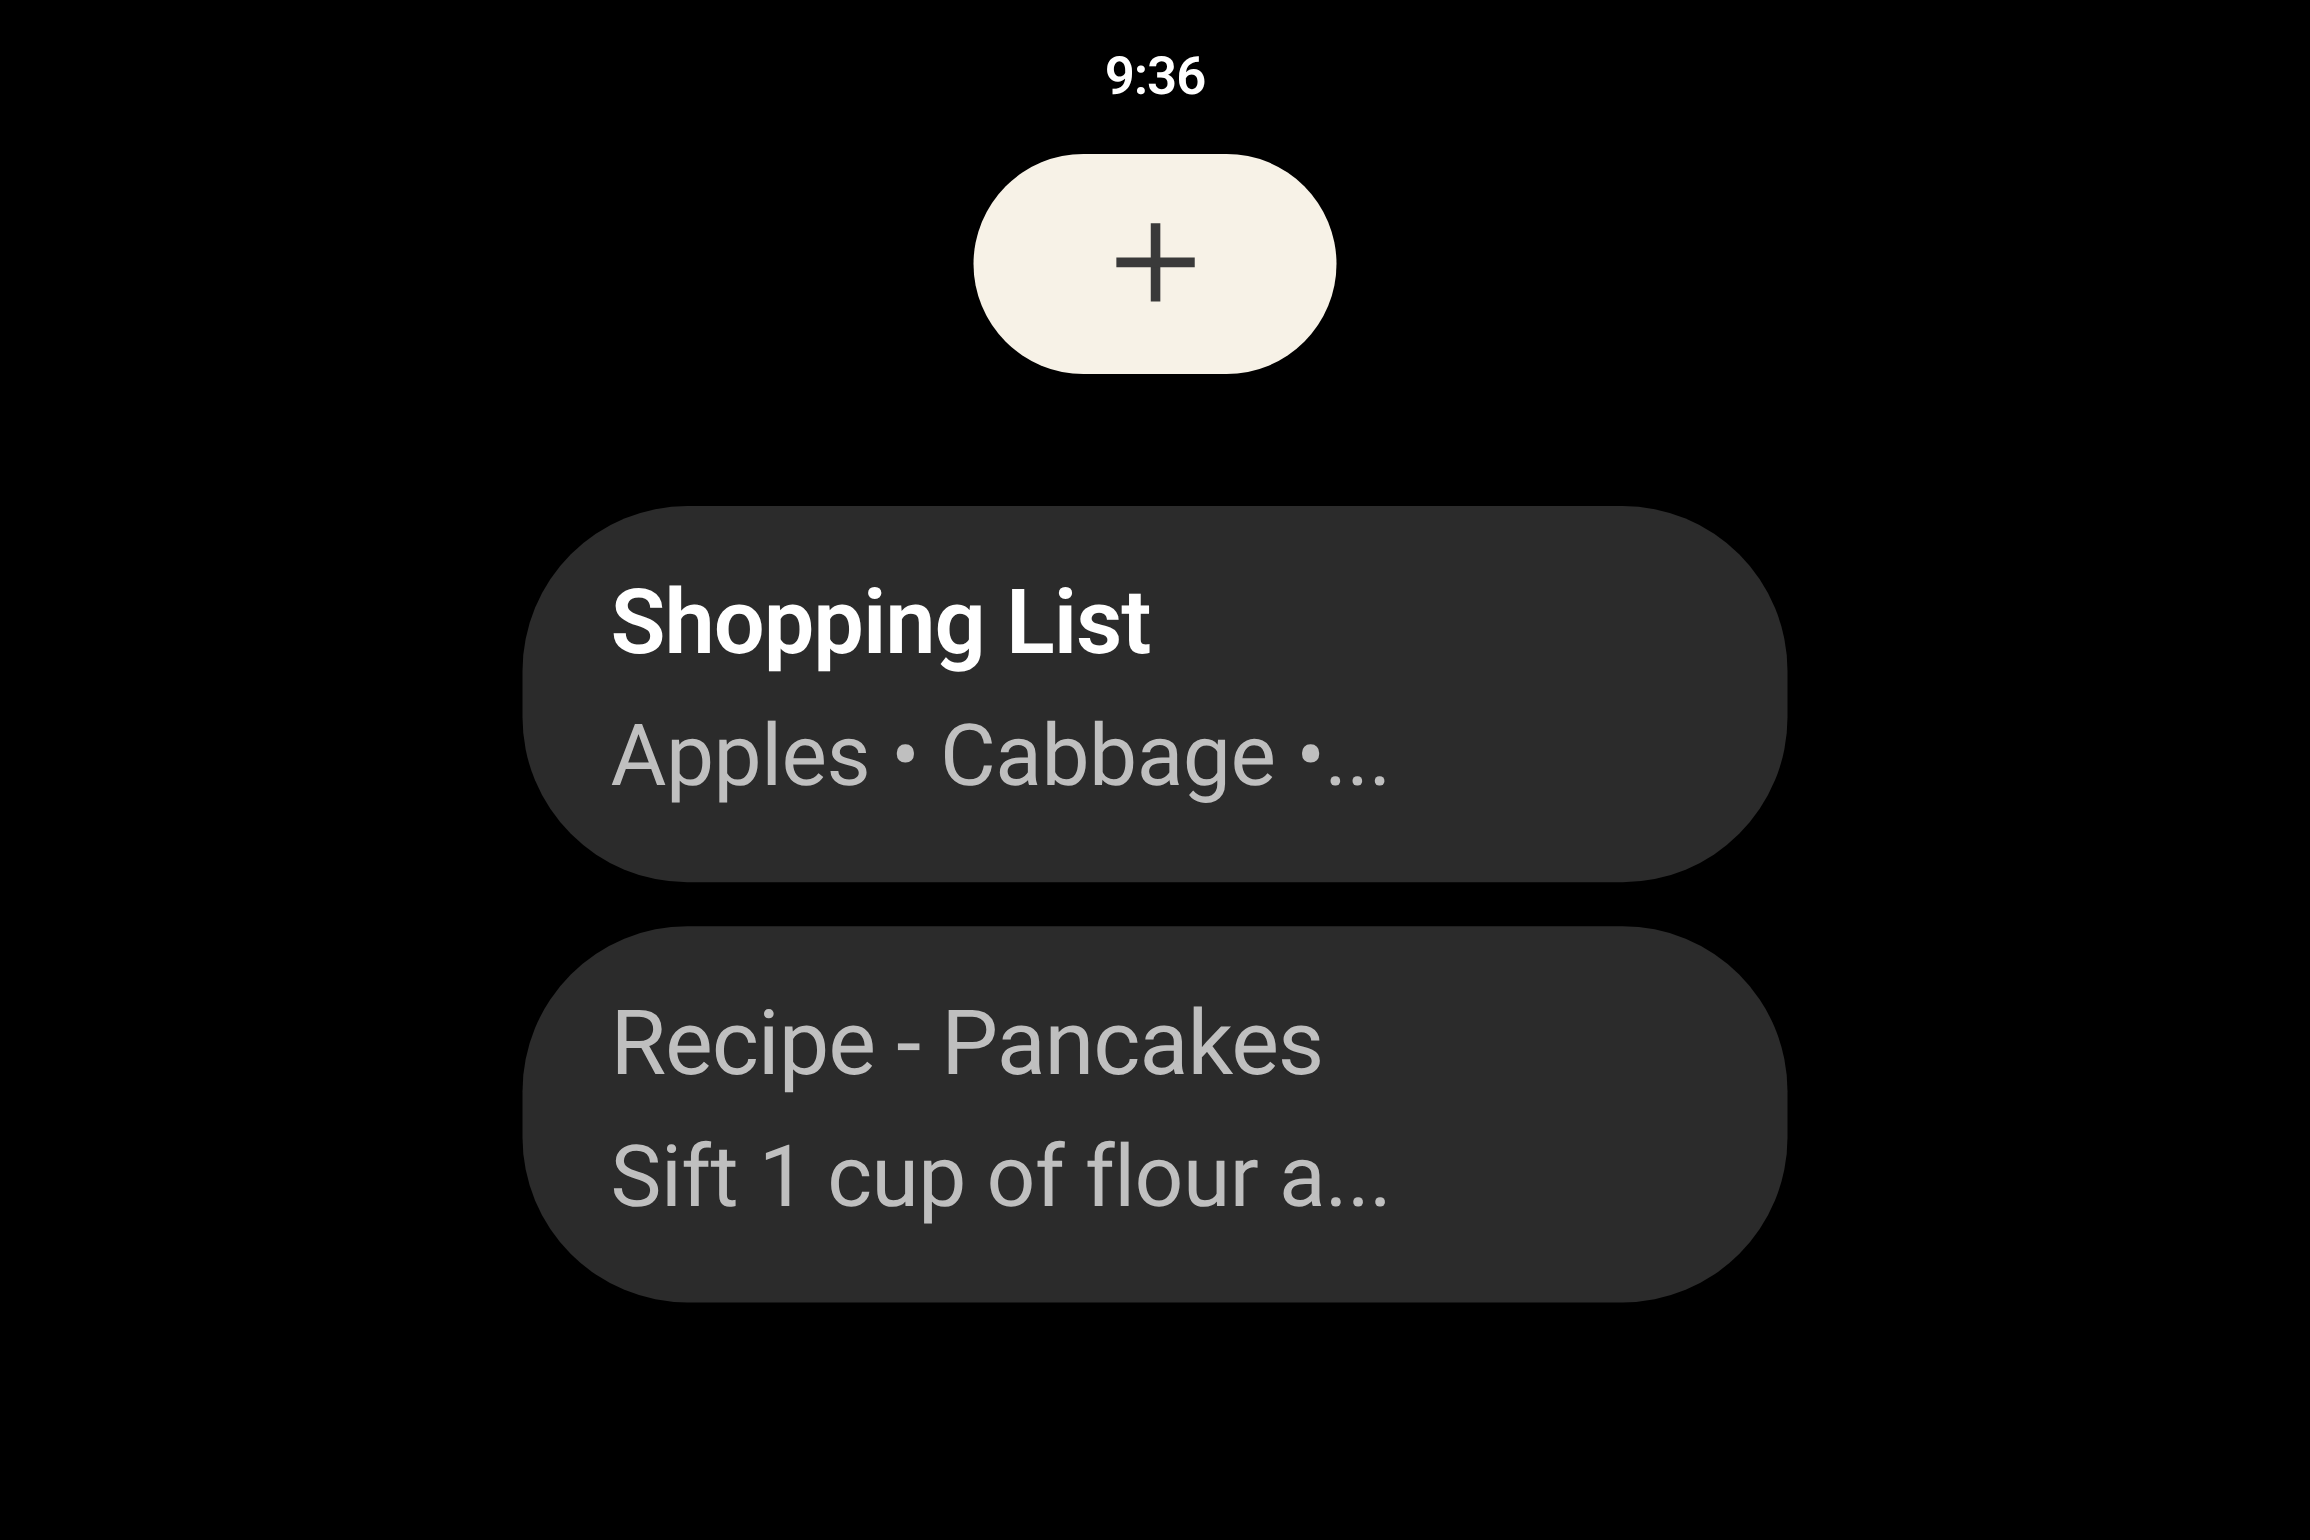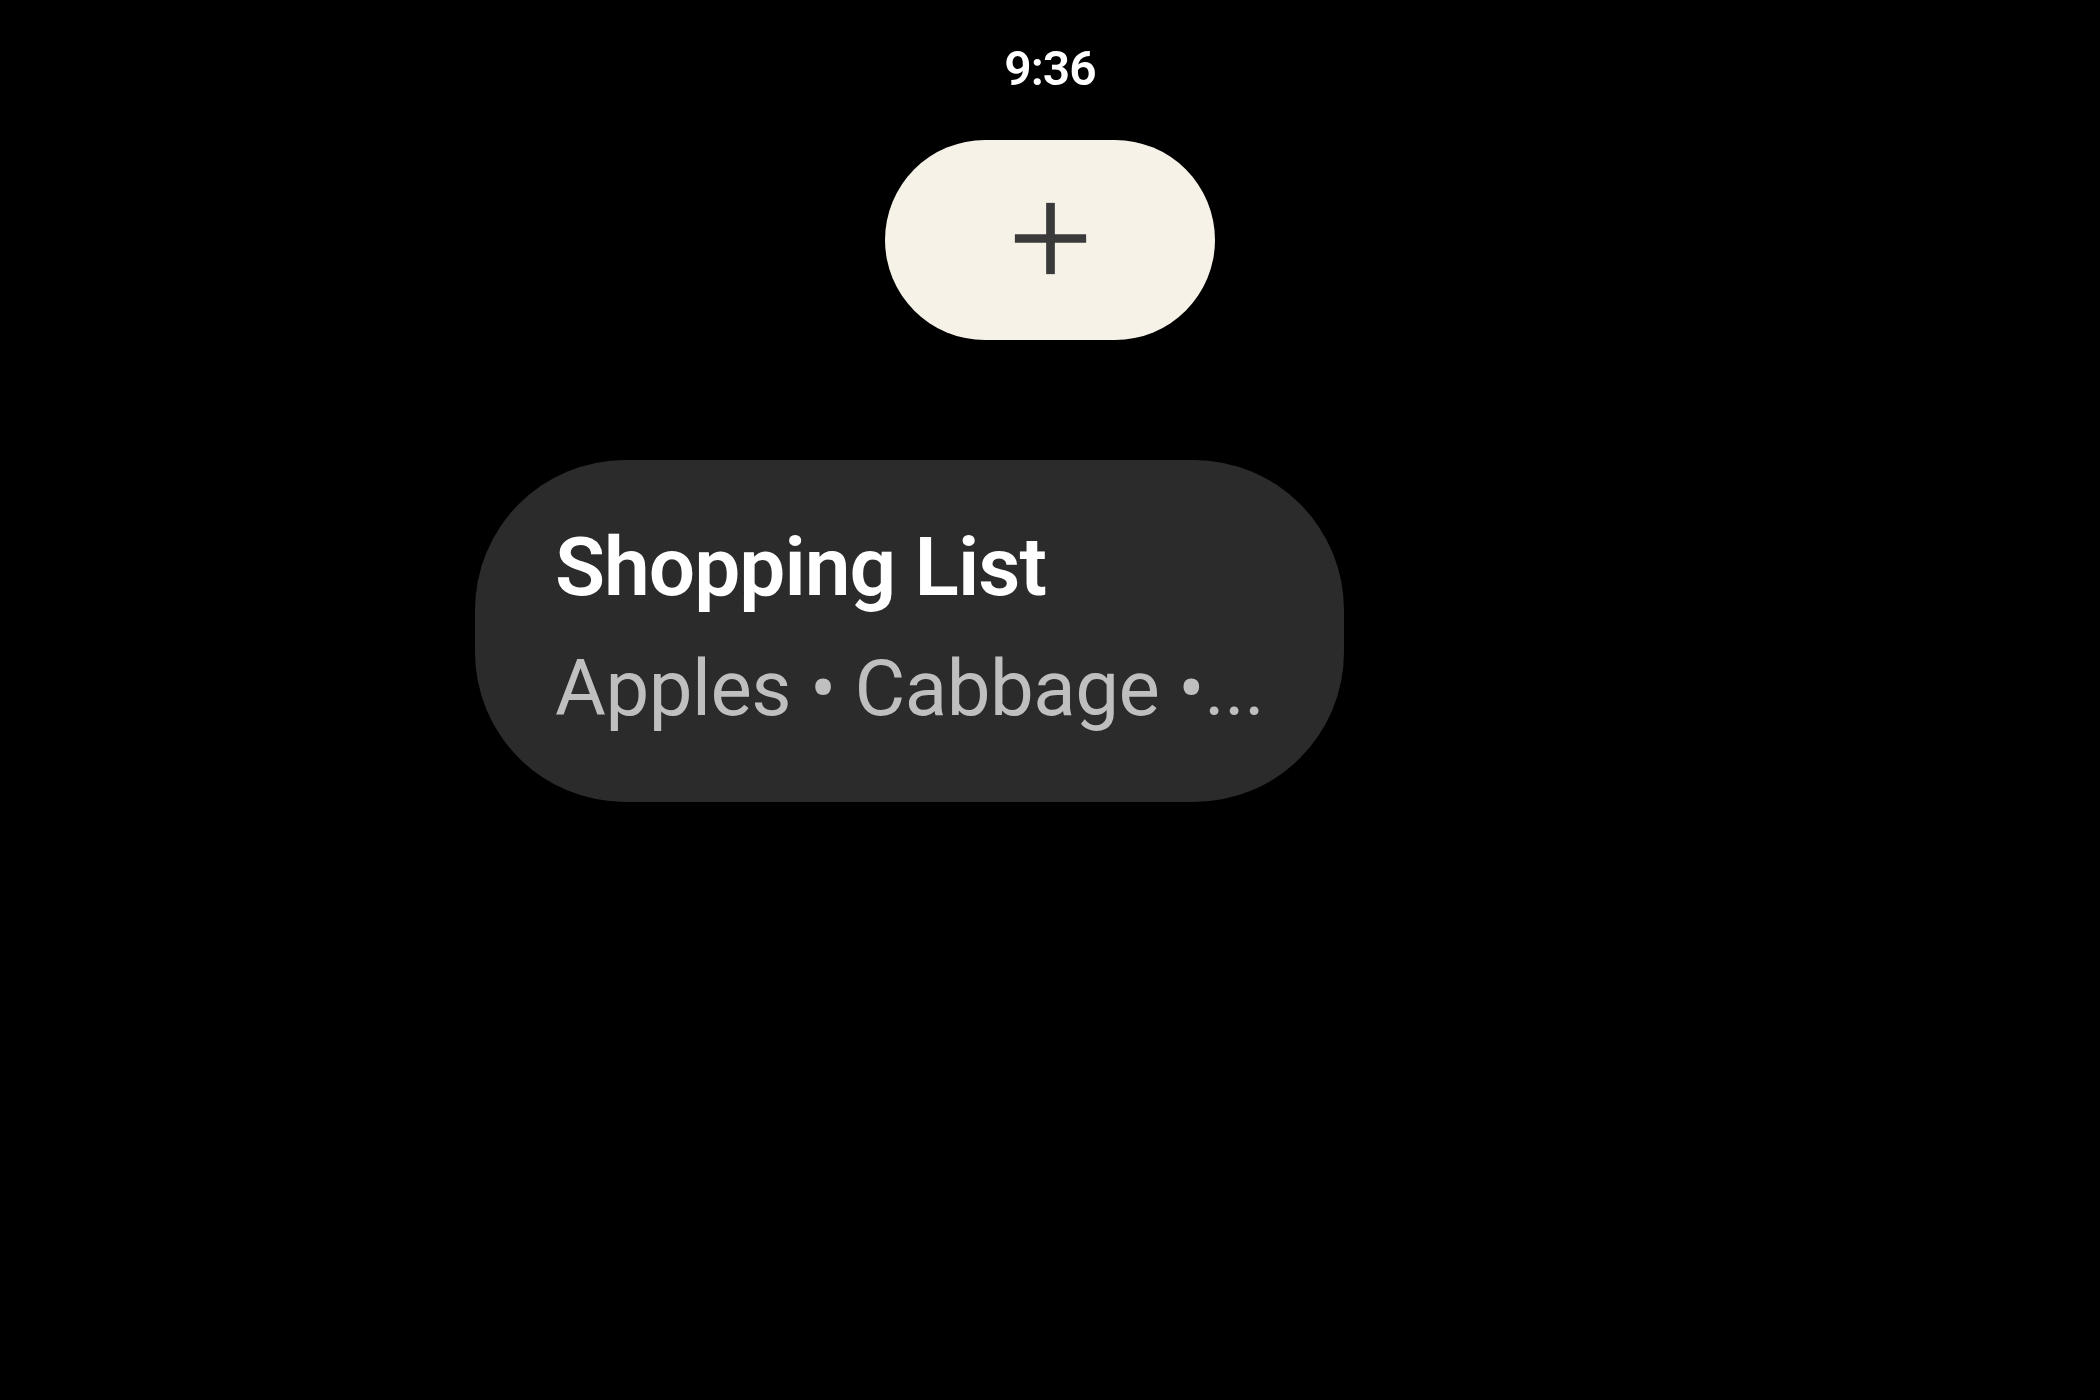--- a/index.html
+++ b/index.html
@@ -43,21 +43,21 @@
       width: 95px;
       height: 95px;
     }
     .list-container {
       position: absolute;
       top: 460px;
       left: 50%;
       transform: translateX(-50%);
       width: 1150px;
       display: flex;
-      flex-direction: row;
+      flex-direction: column;
       gap: 40px;
     }
     .note-card {
       background: #2b2b2b;
       border-radius: 150px;
       padding: 60px 80px 70px 80px;
       cursor: pointer;
     }
     .note-title {
       color: #ffffff;
@@ -97,13 +97,17 @@
       <line x1="3" y1="12" x2="21" y2="12"></line>
     </svg>
   </span>
 </div>
 
 <div class="list-container">
   <div class="note-card">
     <div class="note-title">Shopping List</div>
     <div class="note-preview">Apples • Cabbage •...</div>
   </div>
+  <div class="note-card">
+    <div class="note-title secondary">Recipe - Pancakes</div>
+    <div class="note-preview">Sift 1 cup of flour a...</div>
+  </div>
 </div>
 
 </body></html>

